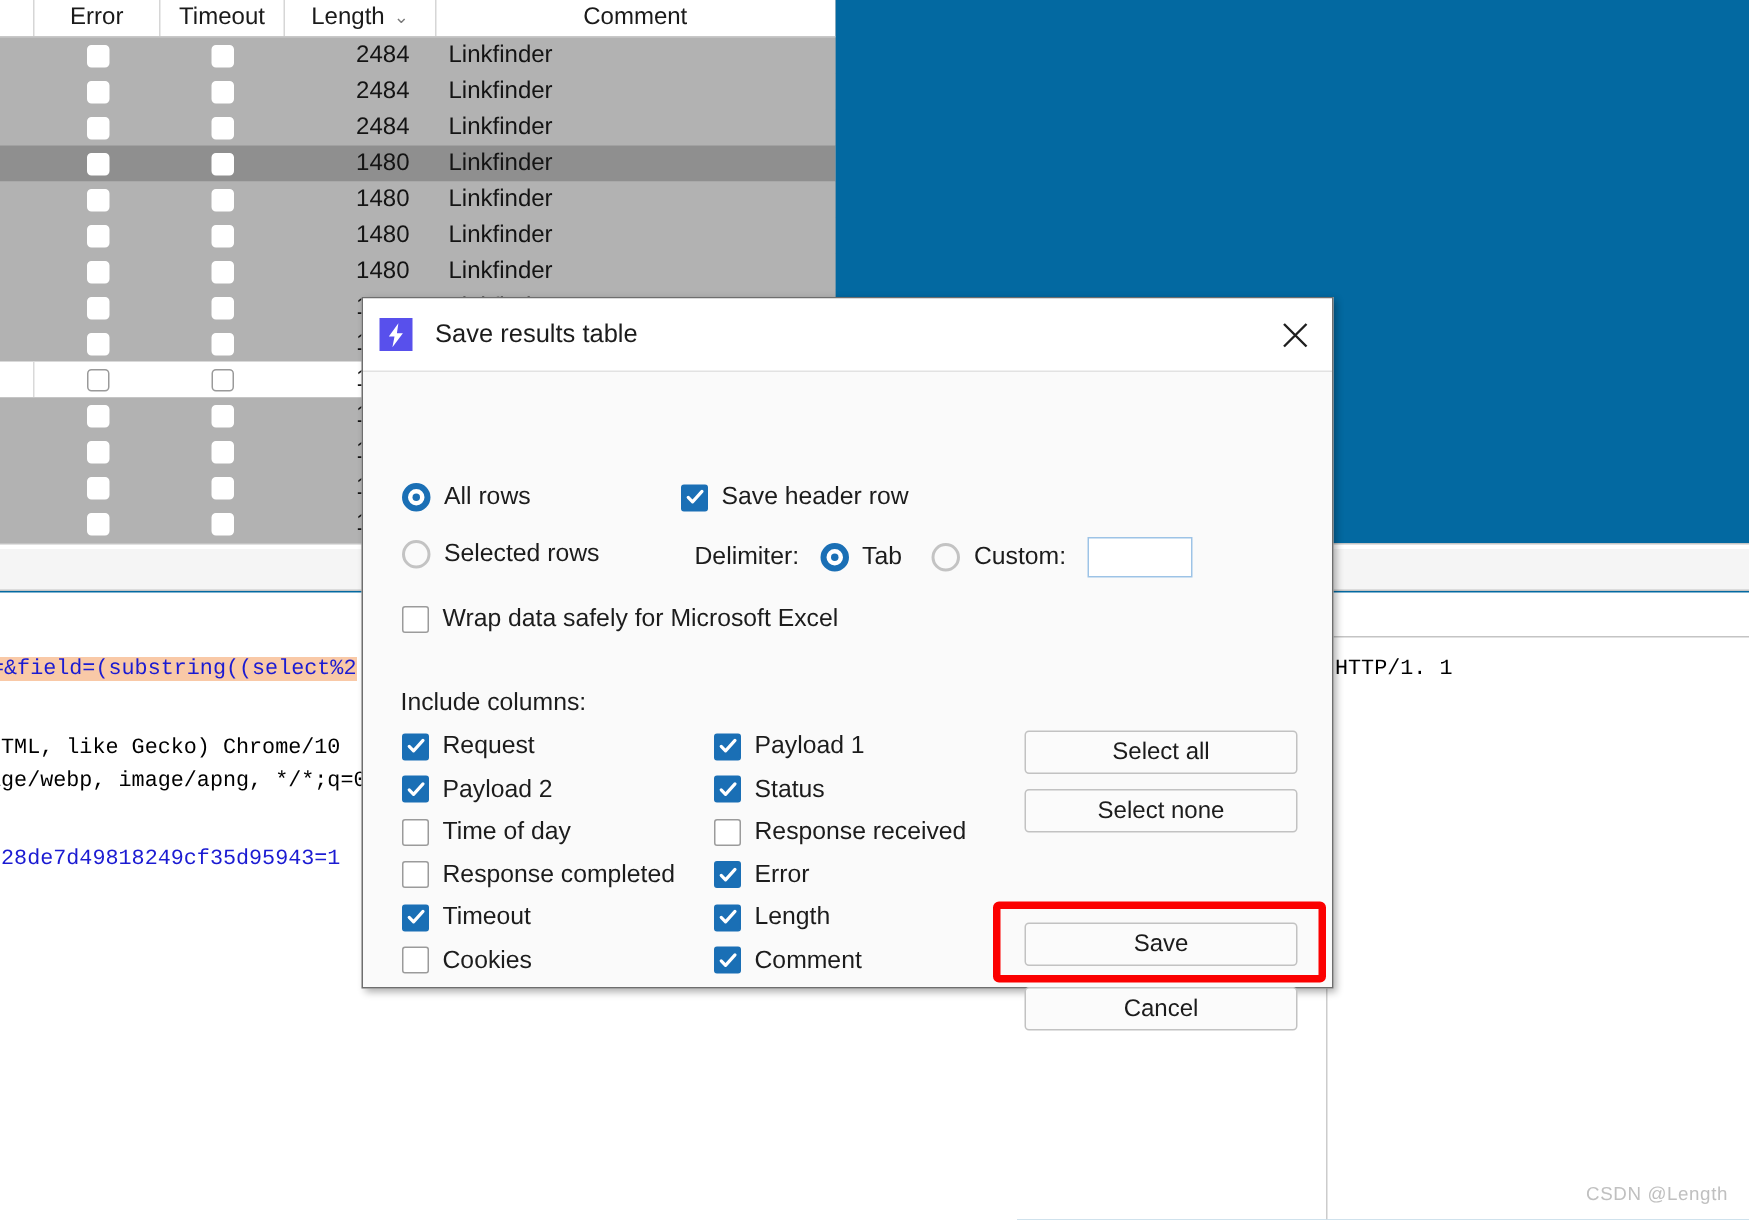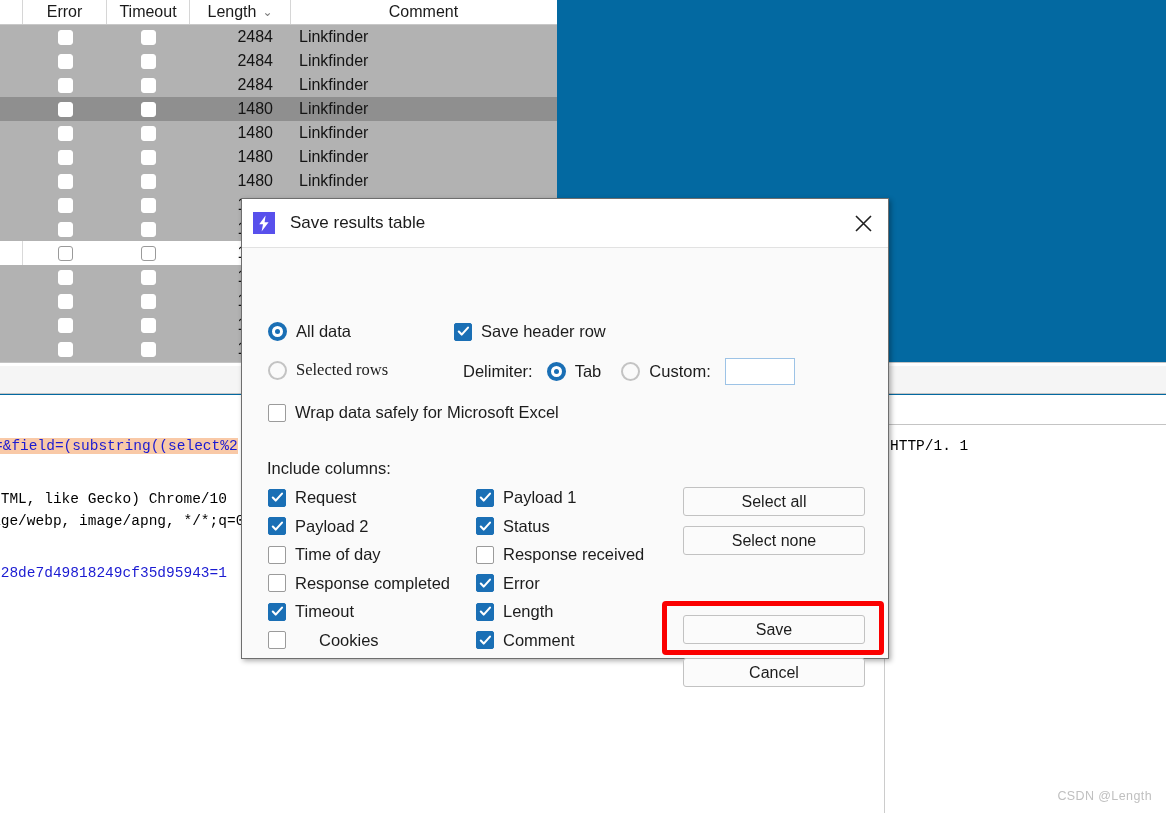--- a/index.html
+++ b/index.html
@@ -461,23 +461,23 @@
         <svg width="19" height="19" viewBox="0 0 19 19" aria-hidden="true">
           <path d="M2 2 L17 17 M17 2 L2 17" stroke="#1f1f1f" stroke-width="1.6" fill="none"></path>
         </svg>
       </div>
     </div>
 
     <div id="dialog-body">
 
       <div class="row-abs" style="left:26px; top:74px;">
         <span class="radio on"></span>
-        <span class="opt-label">All data</span>
-      </div>
-      <div class="row-abs" style="left:26px; top:112px;font-family:Liberation Serif, serif;">
+        <span class="opt-label">All rows</span>
+      </div>
+      <div class="row-abs" style="left:26px; top:112px;">
         <span class="radio off"></span>
         <span class="opt-label">Selected rows</span>
       </div>
 
       <div class="row-abs" style="left:212px; top:74px;">
         <span class="cbx on">
           <svg width="13" height="13" viewBox="0 0 13 13" aria-hidden="true">
               <path d="M1.8 6.6 L4.7 9.6 L11 2.6" stroke="#ffffff" stroke-width="2.1" fill="none" stroke-linecap="round" stroke-linejoin="round"></path>
             </svg>
         </span>
@@ -530,21 +530,21 @@
             <span class="opt-label">Response completed</span>
           </div>
           <div class="row-abs" style="left: 26px; top: 354px;">
             <span class="cbx on">
               <svg width="13" height="13" viewBox="0 0 13 13" aria-hidden="true">
                 <path d="M1.8 6.6 L4.7 9.6 L11 2.6" stroke="#ffffff" stroke-width="2.1" fill="none" stroke-linecap="round" stroke-linejoin="round"></path>
               </svg>
             </span>
             <span class="opt-label">Timeout</span>
           </div>
-          <div class="row-abs" style="left: 26px; top: 382.5px; gap: 24px;">
+          <div class="row-abs" style="left: 26px; top: 382.5px;">
             <span class="cbx off"></span>
             <span class="opt-label">Cookies</span>
           </div>
         </div>
       <div id="cols-right">
           <div class="row-abs" style="left: 234px; top: 240px;">
             <span class="cbx on">
               <svg width="13" height="13" viewBox="0 0 13 13" aria-hidden="true">
                 <path d="M1.8 6.6 L4.7 9.6 L11 2.6" stroke="#ffffff" stroke-width="2.1" fill="none" stroke-linecap="round" stroke-linejoin="round"></path>
               </svg>

